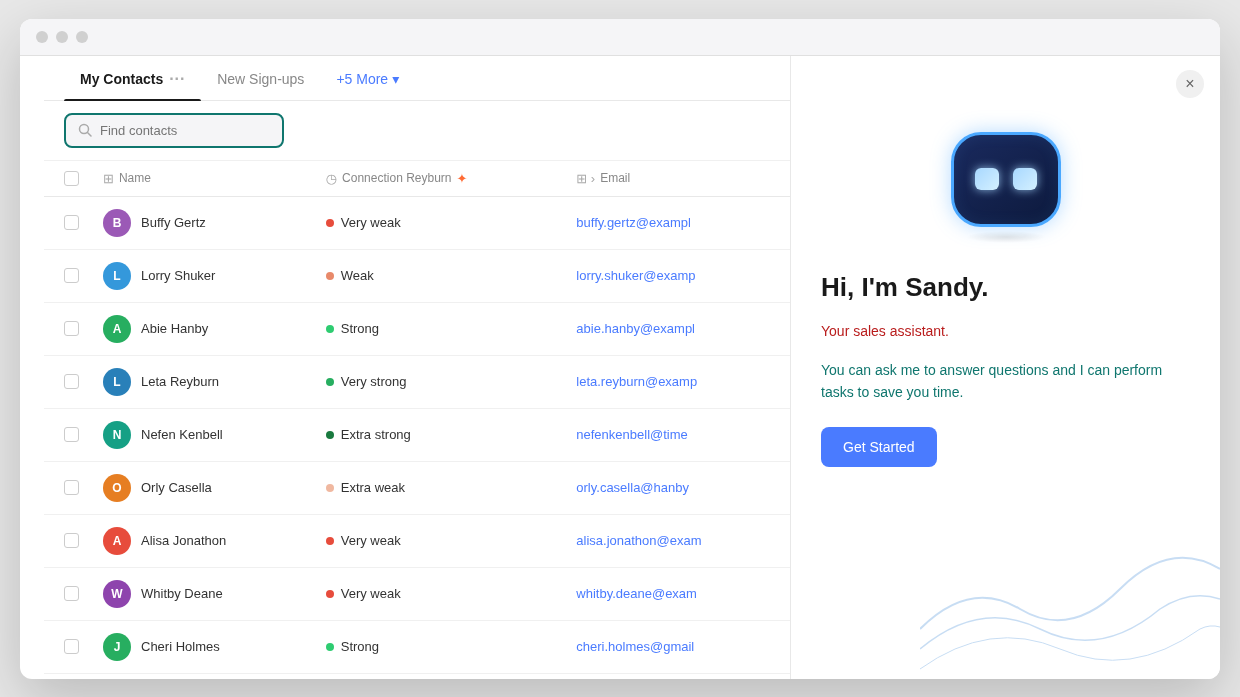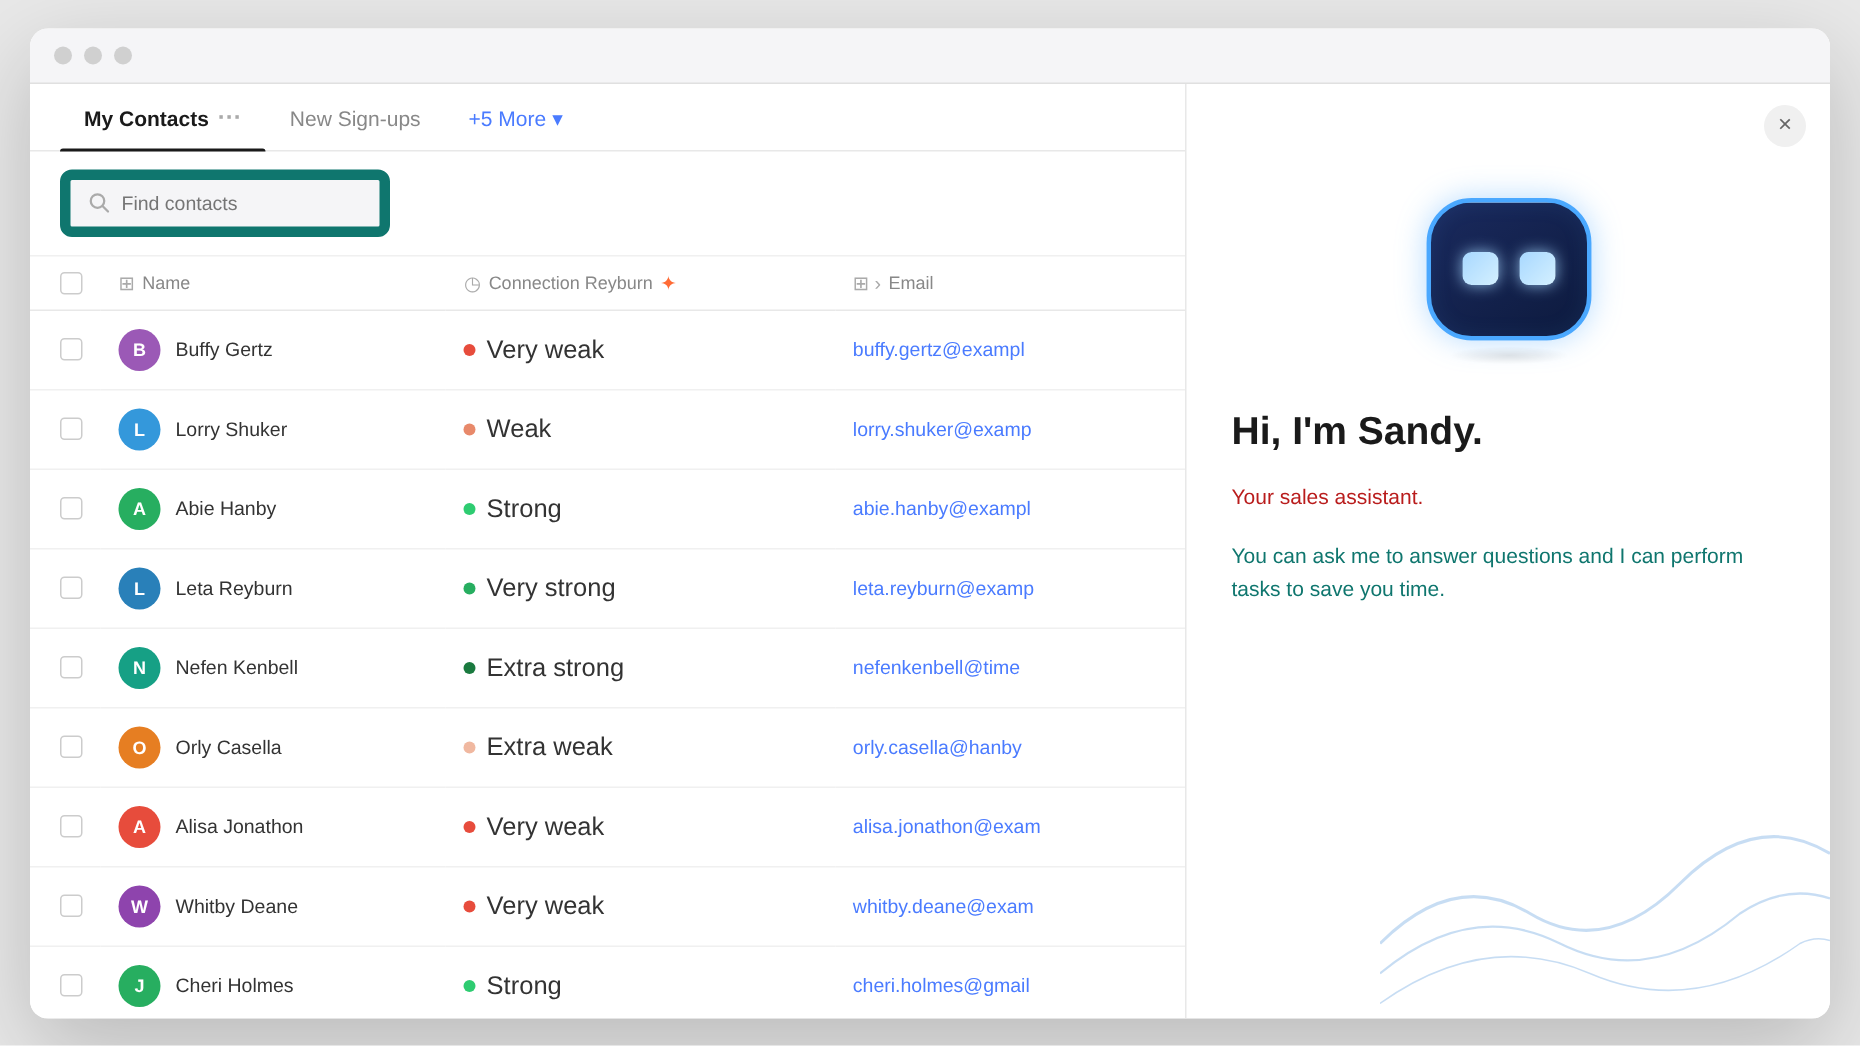--- a/index.html
+++ b/index.html
@@ -32,20 +32,21 @@
     }
     .traffic-light {
       width: 12px; height: 12px;
       border-radius: 50%;
       background: #d0d0d0;
     }
     .main-content {
       display: flex;
       flex: 1;
       overflow: hidden;
+      padding-left: 24px;
     }
     .contacts-panel {
       flex: 1;
       display: flex;
       flex-direction: column;
       overflow: hidden;
       background: #fff;
     }
     
     .tabs-bar {
@@ -95,21 +96,21 @@
     
     .search-bar {
       padding: 12px 20px;
       border-bottom: 1px solid #f0f0f0;
     }
     .search-input-wrap {
       display: flex;
       align-items: center;
       gap: 8px;
       background: #f5f5f7;
-      border: 7px solid #0f766e;
+      border: 2px solid #0f766e;
       border-radius: 8px;
       padding: 8px 12px;
       width: 220px;
     }
     .search-input-wrap input {
       border: none;
       background: transparent;
       font-size: 13px;
       color: #666;
       outline: none;
@@ -174,21 +175,21 @@
       justify-content: center;
       font-size: 12px;
       font-weight: 600;
       color: #fff;
       flex-shrink: 0;
     }
     .strength-cell {
       display: flex;
       align-items: center;
       gap: 7px;
-      font-size: 17px;
+      font-size: 13px;
       text-align: right;
     }
     .strength-dot {
       width: 8px; height: 8px;
       border-radius: 50%;
       flex-shrink: 0;
     }
     .email-cell {
       color: #4a7bff;
       font-size: 13px;
@@ -555,20 +556,21 @@
             <div class="robot-eye"></div>
           </div>
           <div class="robot-shadow"></div>
         </div>
       </div>
 
       <div class="ai-content">
         <div class="ai-greeting">Hi, I'm Sandy.</div>
         <div class="ai-subtitle">Your sales assistant.</div>
         <div class="ai-description">You can ask me to answer questions and I can perform tasks to save you time.</div>
+        <button class="get-started-btn">Get Started</button>
       </div>
 
       <svg class="wave-bg" viewBox="0 0 300 200" fill="none">
         <path d="M0 150 Q50 100 100 130 Q150 160 200 110 Q250 60 300 90" stroke="#4a90d9" stroke-width="2" fill="none"></path>
         <path d="M0 170 Q60 120 120 150 Q180 180 240 130 Q270 110 300 120" stroke="#4a90d9" stroke-width="1.5" fill="none"></path>
         <path d="M0 190 Q70 140 140 170 Q210 200 280 150 Q290 145 300 148" stroke="#4a90d9" stroke-width="1" fill="none"></path>
       </svg>
     </div>
   </div>
 </div>

